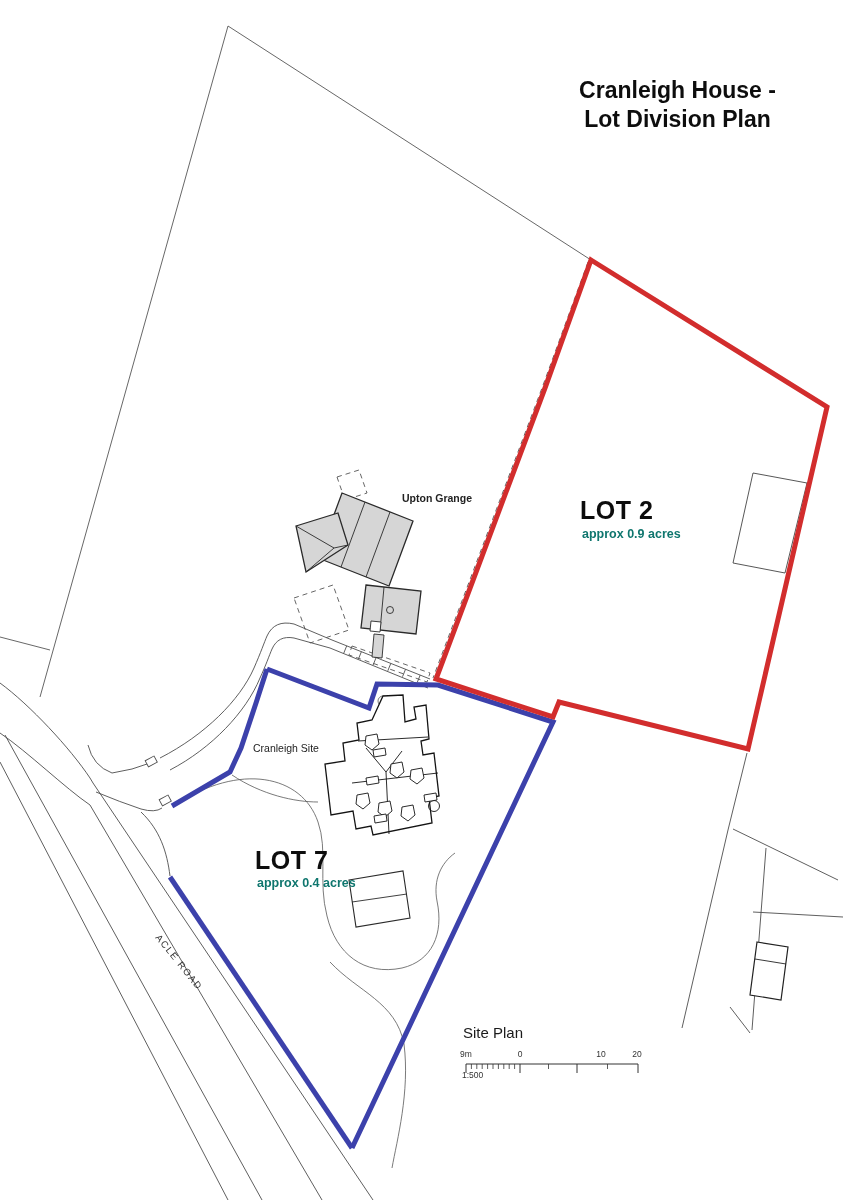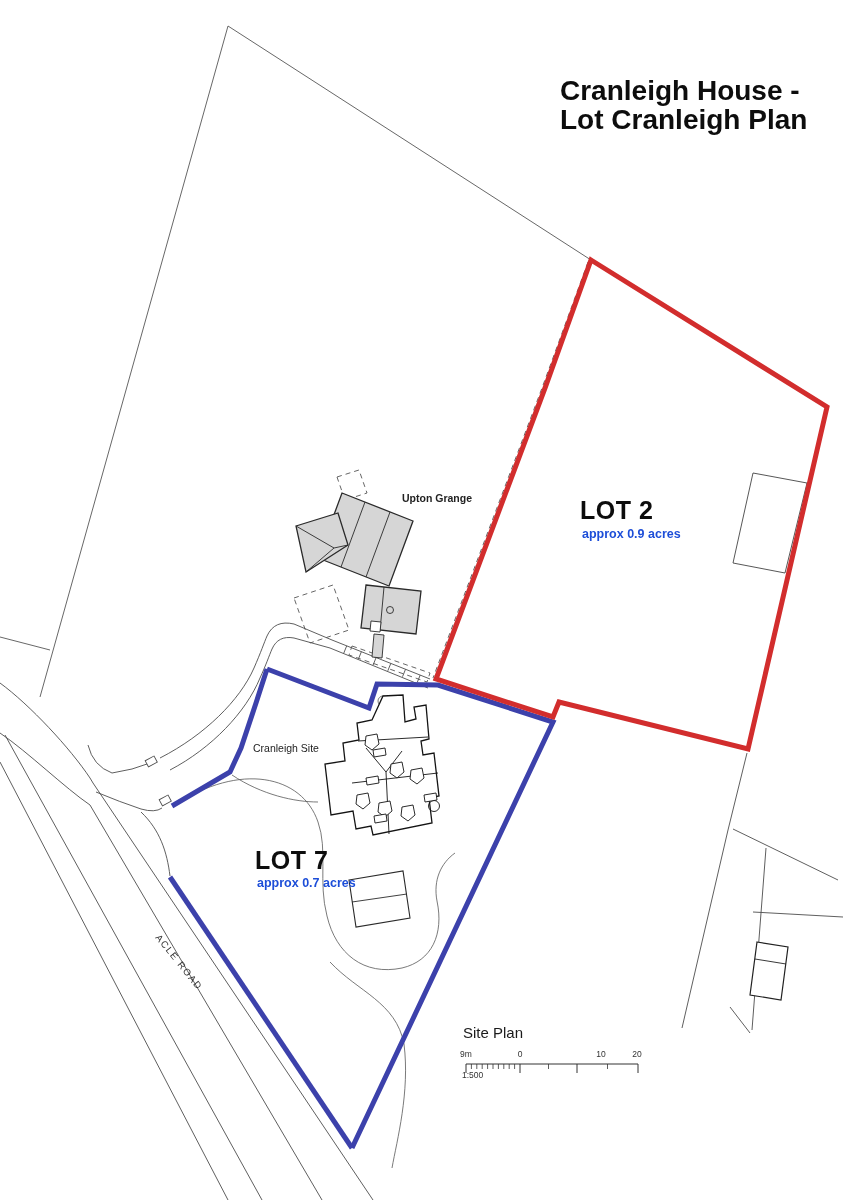--- a/index.html
+++ b/index.html
@@ -1,23 +1,23 @@
 <!DOCTYPE html>
 <html><head>
 <meta charset="utf-8">
 <style>
   html,body{margin:0;padding:0;background:#ffffff;}
   body{width:849px;height:1200px;position:relative;overflow:hidden;
        font-family:"Liberation Sans", sans-serif;color:#111;}
   #plan-svg{position:absolute;left:0;top:0;}
   .lbl{position:absolute;white-space:nowrap;}
   .title-block{left:560px;top:76px;width:235px;text-align:center;
-               font-size:28px;font-weight:bold;line-height:29px;color:#0d0d0d;}
+               font-size:23px;font-weight:bold;line-height:29px;color:#0d0d0d;}
   .lot-name{font-size:25px;font-weight:bold;color:#0d0d0d;letter-spacing:0.5px;}
-  .lot-area{font-size:12.5px;font-weight:bold;color:#1d4ed8;}
+  .lot-area{font-size:12.5px;font-weight:bold;color:#0f766e;}
   .lot1-name{left:255px;top:846px;}
   .lot1-area{left:257px;top:876px;}
   .lot2-name{left:580px;top:496px;}
   .lot2-area{left:582px;top:527px;}
   .bldg-lbl{font-size:10.5px;color:#222;}
   .upton{left:402px;top:492px;font-weight:bold;}
   .cranleigh{left:253px;top:742px;}
   .acle{left:162px;top:932px;font-size:9.5px;letter-spacing:1.5px;color:#333;
         transform:rotate(51deg);transform-origin:left top;}
   .siteplan{left:463px;top:1024px;font-size:15px;color:#1a1a1a;}
@@ -145,28 +145,28 @@
     <path d="M 466,1064 L 466,1073 M 520,1064 L 520,1073 M 577,1064 L 577,1073 M 638,1064 L 638,1073"></path>
     <path d="M 471.4,1064 L 471.4,1069 M 476.8,1064 L 476.8,1069 M 482.2,1064 L 482.2,1069
              M 487.6,1064 L 487.6,1069 M 493,1064 L 493,1069 M 498.4,1064 L 498.4,1069
              M 503.8,1064 L 503.8,1069 M 509.2,1064 L 509.2,1069 M 514.6,1064 L 514.6,1069
              M 548.5,1064 L 548.5,1069 M 607.5,1064 L 607.5,1069" stroke-width="0.8"></path>
   </g>
 </svg>
 
 <div class="lbl title-block">
   <div>Cranleigh House -</div>
-  <div>Lot Cranleigh Plan</div>
+  <div>Lot Division Plan</div>
 </div>
 
 <div class="lbl lot-name lot2-name">LOT 2</div>
 <div class="lbl lot-area lot2-area">approx 0.9 acres</div>
 
 <div class="lbl lot-name lot1-name">LOT 7</div>
-<div class="lbl lot-area lot1-area">approx 0.7 acres</div>
+<div class="lbl lot-area lot1-area">approx 0.4 acres</div>
 
 <div class="lbl bldg-lbl upton">Upton Grange</div>
 <div class="lbl bldg-lbl cranleigh">Cranleigh Site</div>
 
 <div class="lbl acle">ACLE ROAD</div>
 
 <div class="lbl siteplan">Site Plan</div>
 <div class="lbl tick t0">9m</div>
 <div class="lbl tick t1">0</div>
 <div class="lbl tick t2">10</div>

